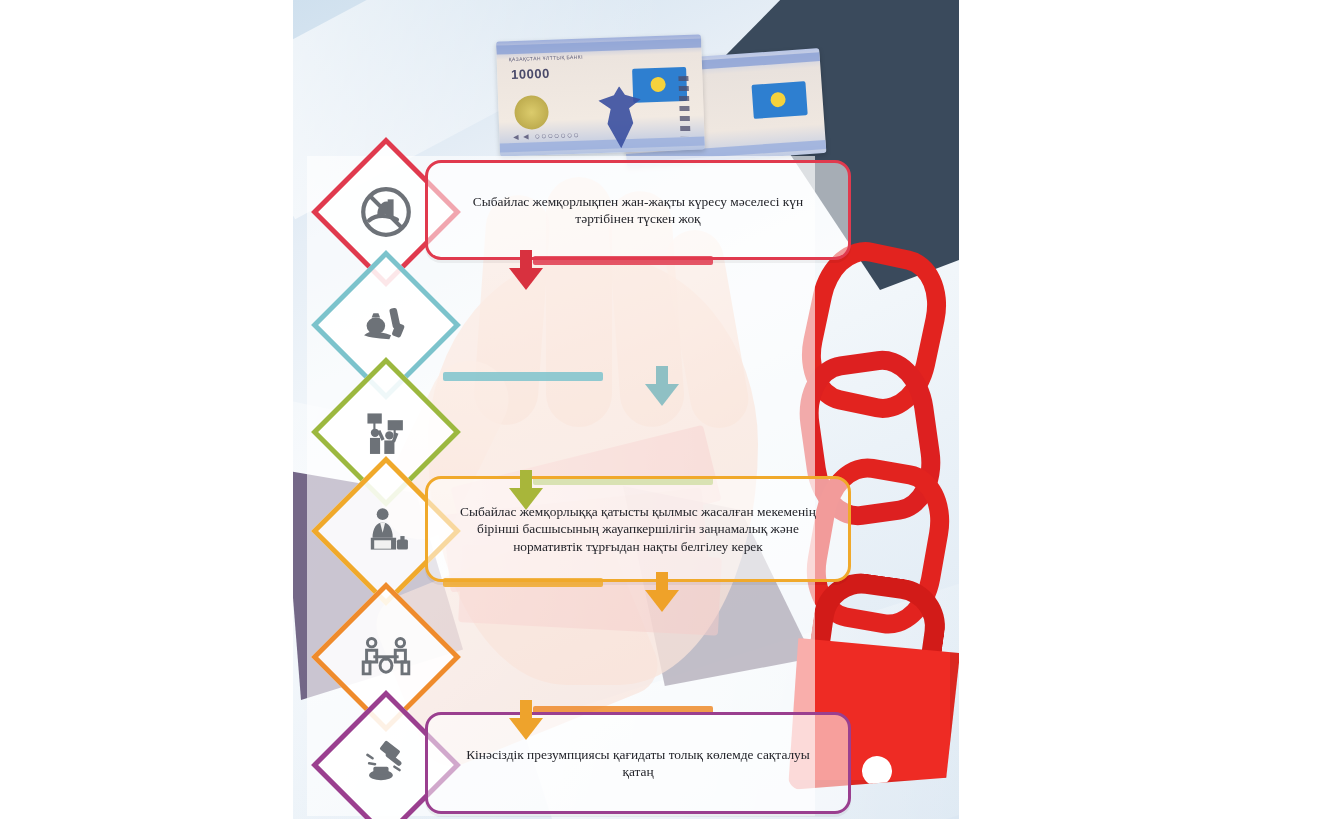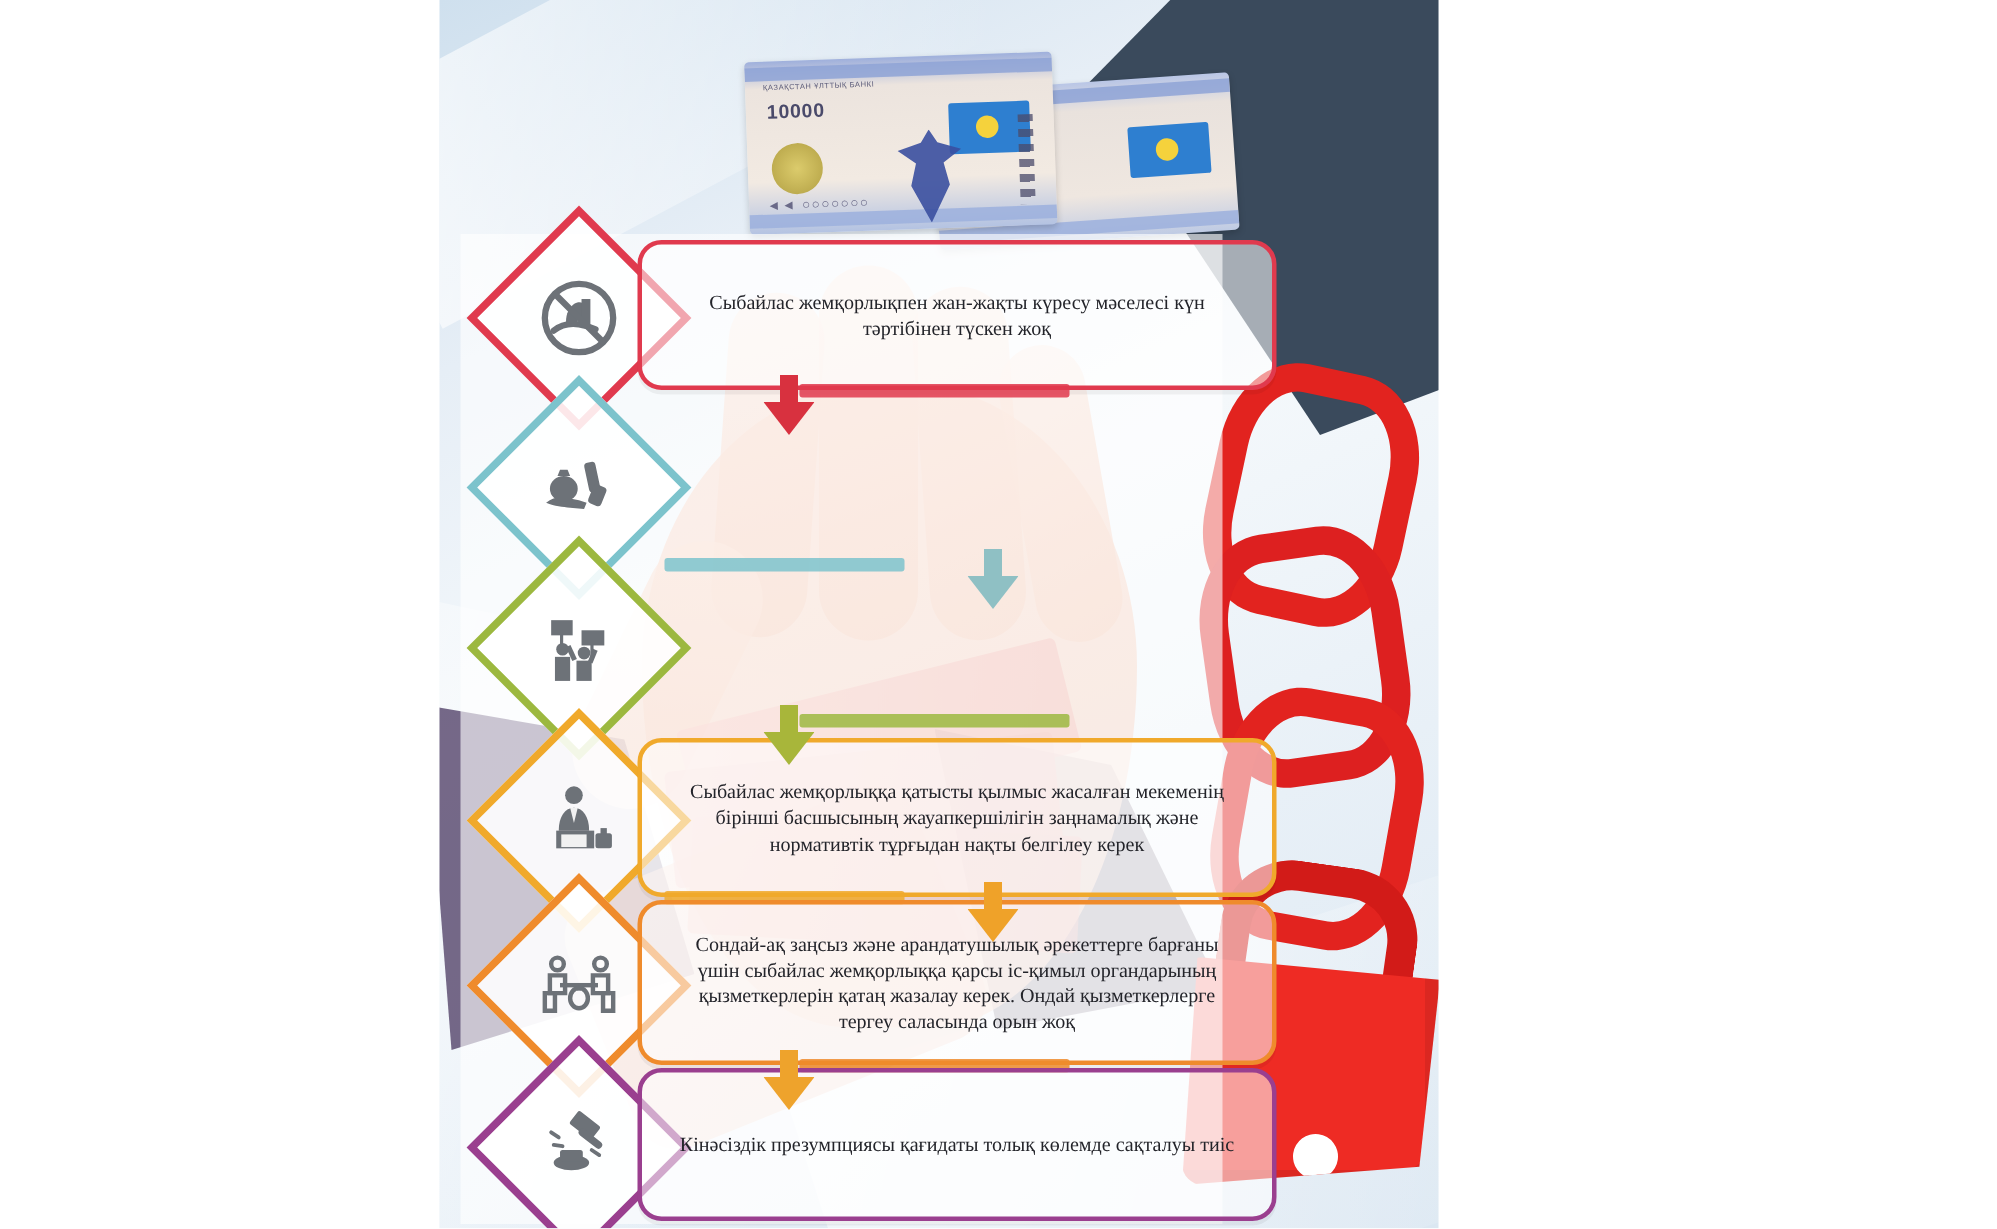--- a/index.html
+++ b/index.html
@@ -226,21 +226,21 @@
     <rect x="41" y="33" width="4" height="11" fill="#6d7278" transform="rotate(22 43 38)"></rect>
               </svg>
             </div>
           </div>
           <div class="ribbon" style="background: rgb(156, 184, 63); left: 200px; width: 180px; top: 96px; opacity: 0.85;"></div>
           <div class="arrow" style="top: 90px; left: 176px;">
             <div class="stem" style="background: rgb(168, 182, 58);"></div>
             <div class="head" style="background: rgb(168, 182, 58);"></div>
           </div>
         </div>
-        <div class="row" style="position: absolute; top: 332px; left: 0px; width: 520px; height: 100px;">
+        <div class="row" style="position: absolute; top: 316px; left: 0px; width: 520px; height: 100px;">
           <div class="diamond" style="border-color: rgb(240, 169, 43); top: 2px;">
             <div class="dinner">
               <svg viewBox="0 0 64 64">
     <circle cx="28" cy="12" r="7" fill="#6d7278"></circle>
     <path d="M16 40c0-11 5-18 12-18s12 7 12 18z" fill="#6d7278"></path>
     <path d="M25 22h6l-3 12z" fill="#f1f1f1"></path>
     <rect x="14" y="40" width="30" height="14" fill="#6d7278"></rect>
     <rect x="18" y="43" width="20" height="10" fill="#f1f1f1"></rect>
     <rect x="45" y="42" width="13" height="12" rx="2" fill="#6d7278"></rect>
     <rect x="49" y="38" width="5" height="5" fill="#6d7278"></rect>
@@ -265,41 +265,38 @@
     <path d="M5 38h8v14H5z" fill="none" stroke="#6d7278" stroke-width="3.5"></path>
     <circle cx="49" cy="15" r="5" fill="none" stroke="#6d7278" stroke-width="3.5"></circle>
     <path d="M43 24h12v14H43z" fill="none" stroke="#6d7278" stroke-width="3.5"></path>
     <path d="M51 38h8v14h-8z" fill="none" stroke="#6d7278" stroke-width="3.5"></path>
     <rect x="17" y="30" width="30" height="3.5" fill="#6d7278"></rect>
     <ellipse cx="32" cy="42" rx="7" ry="8" fill="none" stroke="#6d7278" stroke-width="3.5"></ellipse>
     <path d="M29 33h6l-1.5 3h-3z" fill="#6d7278"></path>
               </svg>
             </div>
           </div>
-          <div class="box" style="border-color: rgb(239, 139, 44); height: 104px;">
-            <p>Сондай-ақ заңсыз және арандатушылық әрекеттерге барғаны үшін сыбайлас жемқорлыққа қарсы іс-қимыл органдарының қызметкерлерін қатаң жазалау керек. Ондай қызметкерлерге тергеу саласында орын жоқ</p>
-          </div>
           <div class="ribbon" style="background: rgb(239, 139, 44); left: 200px; width: 180px; top: 106px; opacity: 0.85;"></div>
           <div class="arrow" style="top: 100px; left: 176px;">
             <div class="stem" style="background: rgb(238, 163, 44);"></div>
             <div class="head" style="background: rgb(238, 163, 44);"></div>
           </div>
         </div>
         <div class="row" style="position: absolute; top: 552px; left: 0px; width: 520px; height: 96px;">
           <div class="diamond" style="border-color: rgb(154, 63, 143); top: 0px;">
             <div class="dinner">
               <svg viewBox="0 0 64 64">
     <rect x="26" y="8" width="22" height="13" rx="2" fill="#6d7278" transform="rotate(38 37 14)"></rect>
     <rect x="30" y="22" width="22" height="6" rx="3" fill="#6d7278" transform="rotate(38 41 25)"></rect>
     <ellipse cx="26" cy="44" rx="14" ry="6" fill="#6d7278"></ellipse>
     <rect x="17" y="34" width="18" height="9" rx="2" fill="#6d7278"></rect>
     <path d="M10 20l6 4M12 30l7 1M42 34l6 4" stroke="#6d7278" stroke-width="3" stroke-linecap="round"></path>
               </svg>
             </div>
           </div>
           <div class="box" style="border-color: rgb(154, 63, 143); height: 96px;">
-            <p>Кінәсіздік презумпциясы қағидаты толық көлемде сақталуы тиіс</p>
+            <p>Кінәсіздік презумпциясы қағидаты толық көлемде сақталуы қатаң</p>
           </div>
         </div>
       </div>
 
   </div>
 </div>
 
 </body></html>

